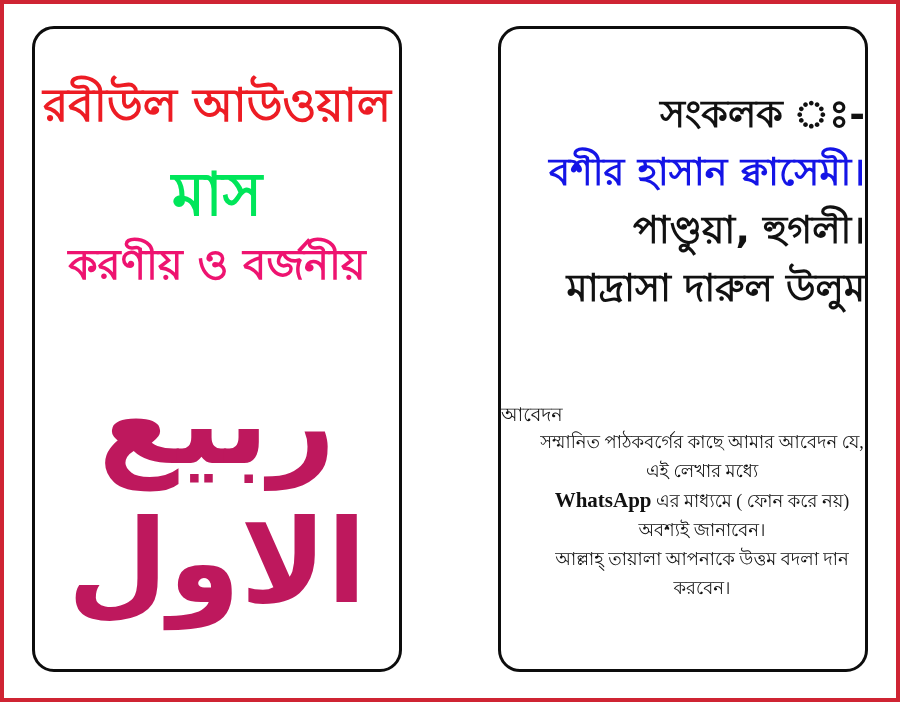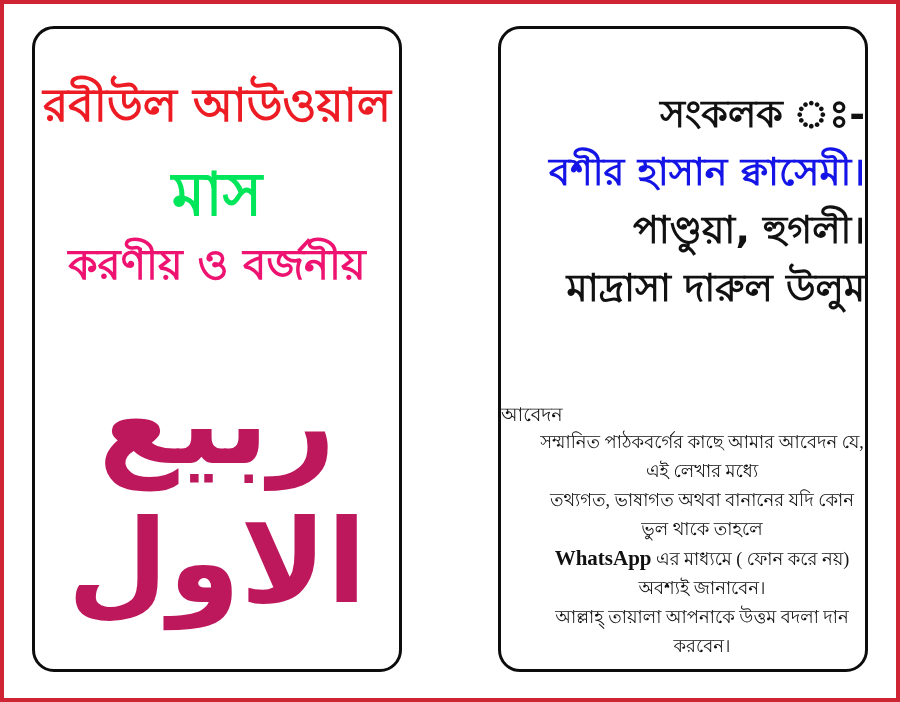--- a/index.html
+++ b/index.html
@@ -108,20 +108,19 @@
     <div class="rp-head">
       <div class="rp-line">সংকলক ঃ-</div>
       <div class="rp-line blue">বশীর হাসান ক্বাসেমী।</div>
       <div class="rp-line">পাণ্ডুয়া, হুগলী।</div>
       <div class="rp-line">মাদ্রাসা দারুল উলুম</div>
     </div>
 
     <div class="rp-appeal">
       <div class="appeal-heading">আবেদন</div>
       <div class="appeal-par">সম্মানিত পাঠকবর্গের কাছে আমার আবেদন যে, এই লেখার মধ্যে</div>
-      <div class="appeal-par">তথ্যগত, ভাষাগত অথবা বানানের যদি কোন ভুল থাকে তাহলে</div>
       <div class="appeal-par"><span class="brand-bold">WhatsApp</span><span> এর মাধ্যমে ( ফোন করে নয়) অবশ্যই জানাবেন।</span></div>
       <div class="appeal-par">আল্লাহ্ তায়ালা আপনাকে উত্তম বদলা দান করবেন।</div>
 
     </div>
   </div>
 
 </div>
 
 </body></html>

